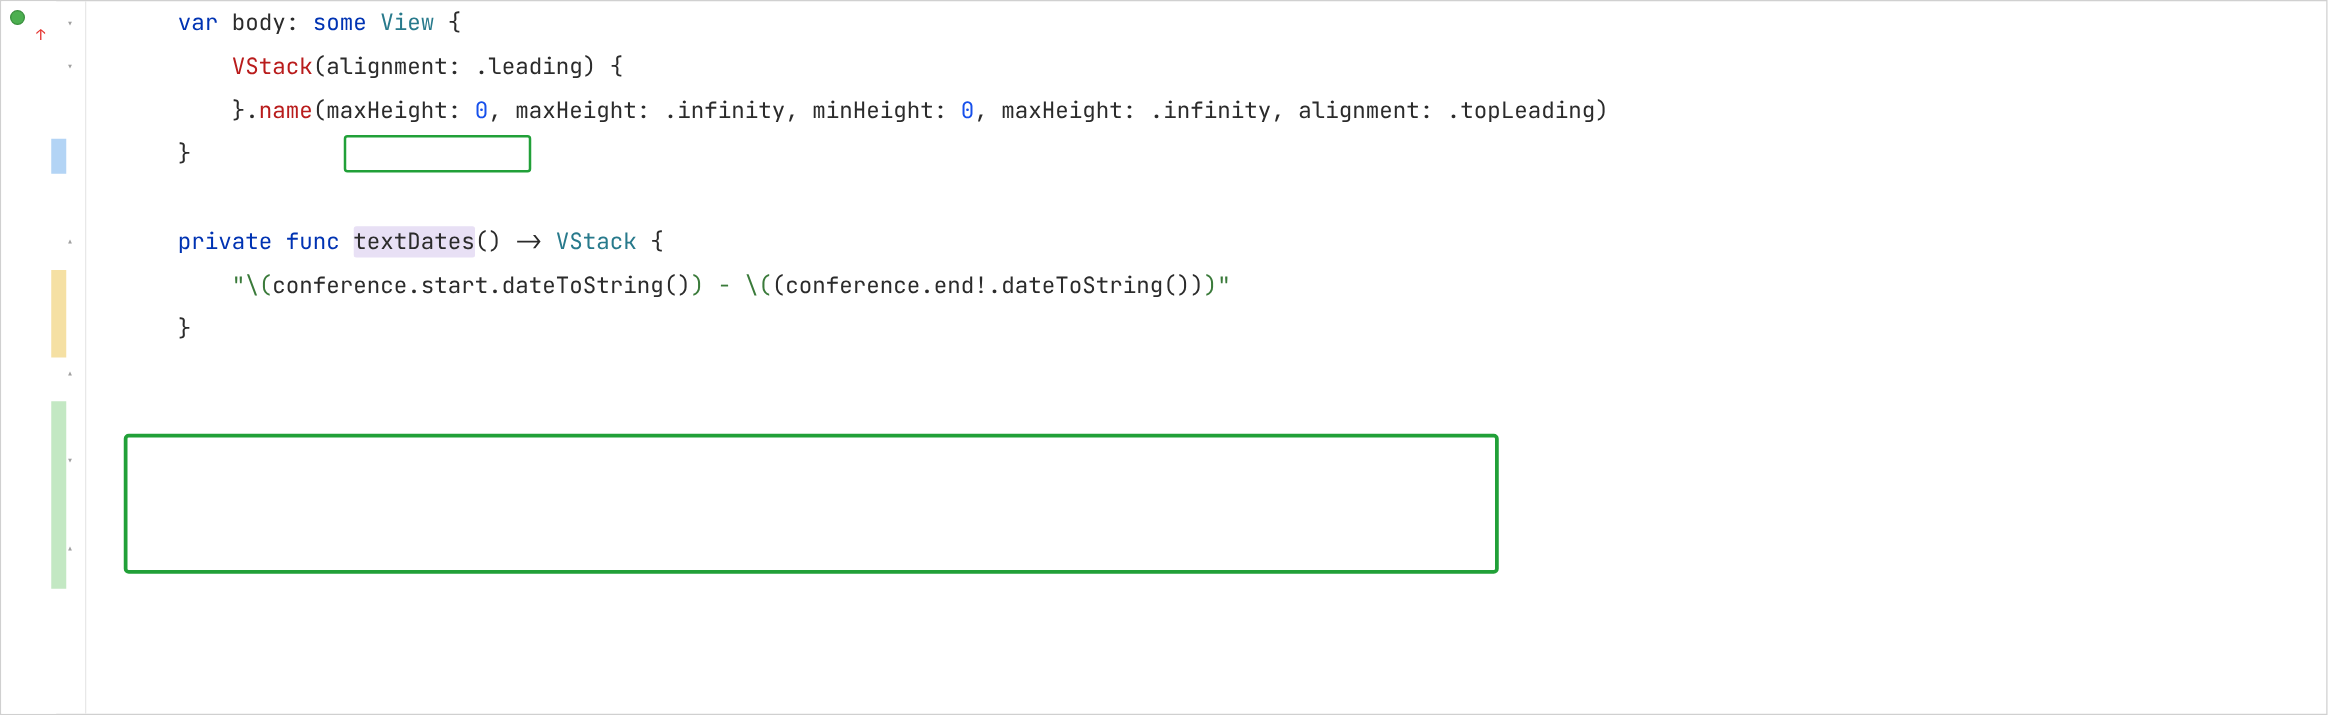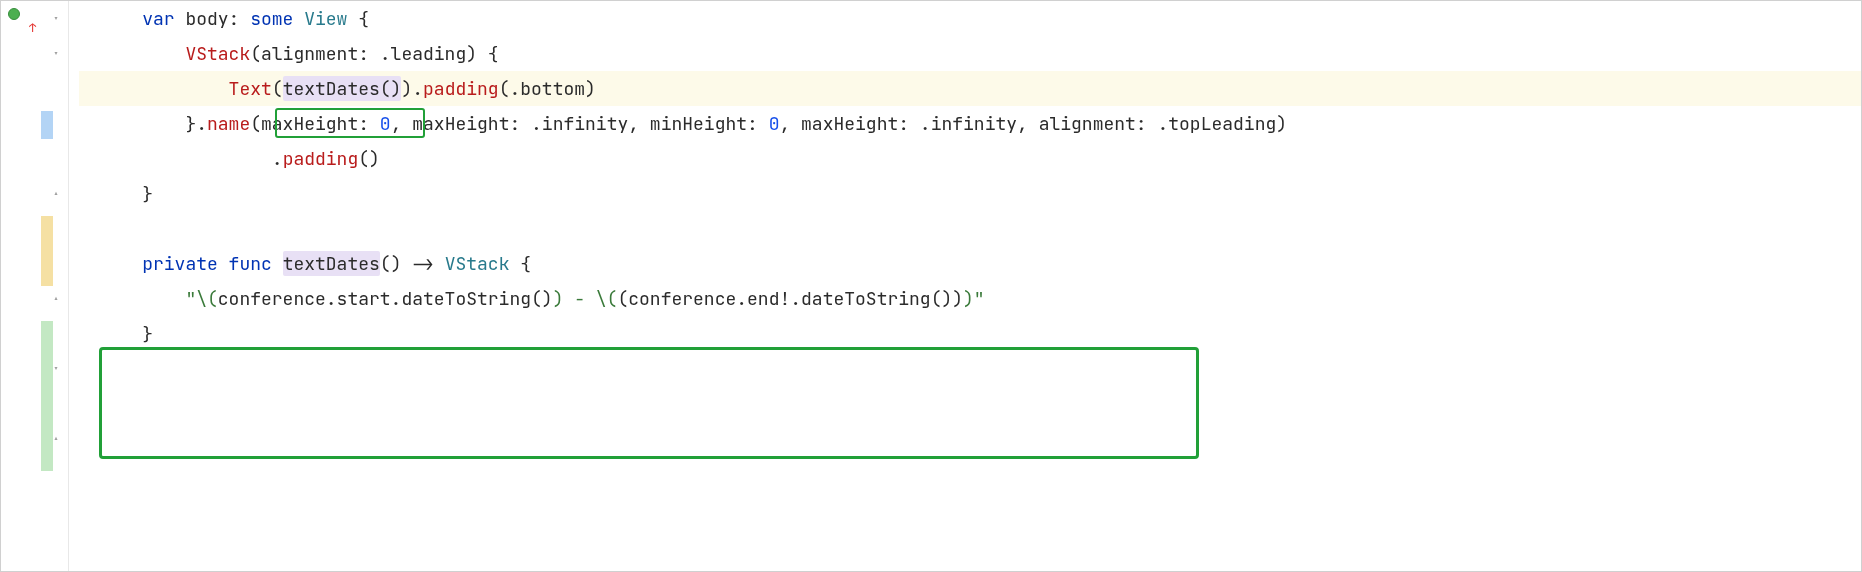--- a/index.html
+++ b/index.html
@@ -149,26 +149,24 @@
       </div>
   </div>
 
   <div class="code-area">
 
     <div class="line"><span class="plain">    </span><span class="kw">var</span><span class="plain"> body: </span><span class="kw">some</span><span class="type"> View</span><span class="plain"> {</span></div>
 
     <div class="line"><span class="plain">        </span><span class="func">VStack</span><span class="plain">(alignment: .leading) {</span></div>
 
 
-    <div class="line highlighted"><span class="plain">            </span><span class="func">Text</span><span class="plain">(</span><span class="plain usage-highlight">textDates()</span><span class="plain">).</span><span class="func">padding</span><span class="plain">(.bottom)</span></div>
 
 
     <div class="line"><span class="plain">        </span><span class="plain">}.</span><span class="func">name</span><span class="plain">(maxHeight: </span><span class="num">0</span><span class="plain">, maxHeight: .infinity, minHeight: </span><span class="num">0</span><span class="plain">, maxHeight: .infinity, alignment: .topLeading)</span></div>
 
-    <div class="line"><span class="plain">                </span><span class="plain">.</span><span class="func">padding</span><span class="plain">()</span></div>
 
 
     <div class="line"><span class="plain">    </span><span class="plain">}</span></div>
 
     <div class="line"><span class="plain"></span></div>
 
     <div class="line"><span class="plain">    </span><span class="kw">private</span><span class="kw"> func </span><span class="plain usage-highlight">textDates</span><span class="plain">() -&gt; </span><span class="type">VStack</span><span class="plain"> {</span></div>
 
     <div class="line"><span class="plain">        </span><span class="str">"\(</span><span class="plain">conference.start.dateToString()</span><span class="str">) - \(</span><span class="plain">(conference.end!.dateToString())</span><span class="str">)"</span></div>
 

